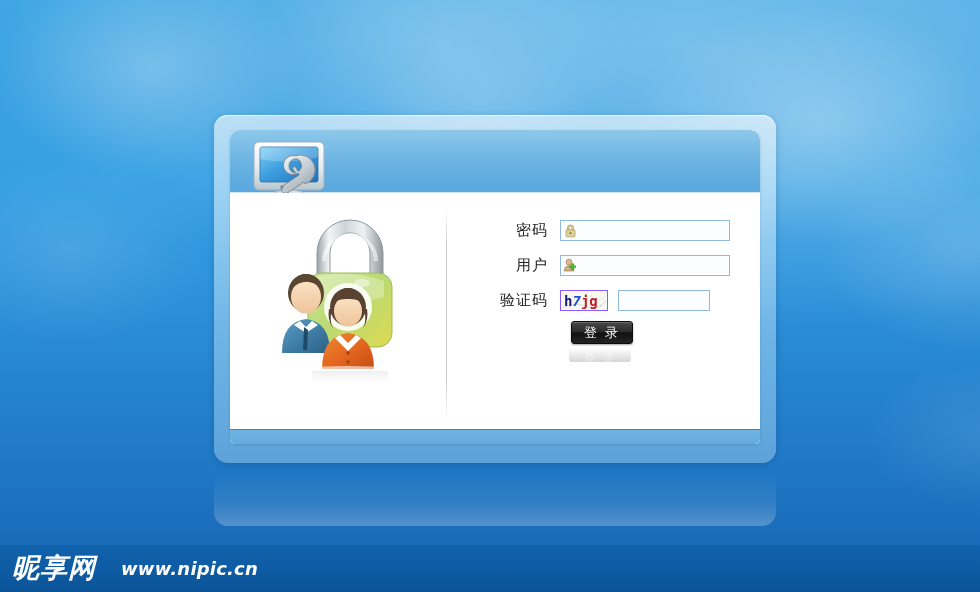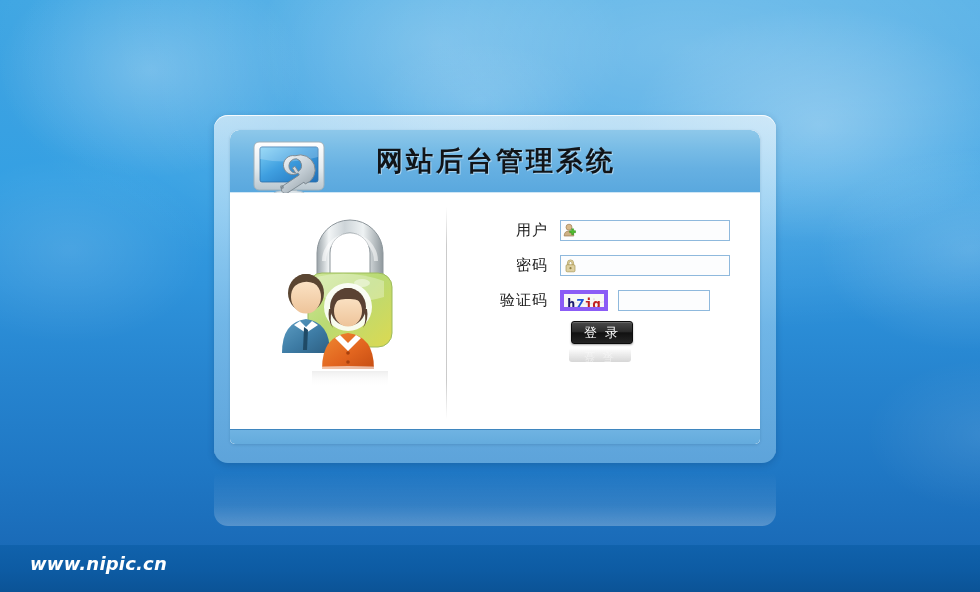--- a/index.html
+++ b/index.html
@@ -184,21 +184,21 @@
     top: 3px;
     width: 15px;
     height: 15px;
     pointer-events: none;
   }
   .captcha-row { margin-bottom: 8px; }
   .captcha-img {
     width: 48px;
     height: 21px;
     box-sizing: border-box;
-    border: 4px solid #8b5cf6;
+    border: 1px solid #8b5cf6;
     background: #f7f7f4;
     position: relative;
     margin-right: 10px;
     overflow: hidden;
   }
   .captcha-text {
     position: absolute;
     left: 3px;
     top: 1px;
     font-family: "DejaVu Sans Mono", monospace;
@@ -307,21 +307,21 @@
   .logo-cn {
     font-family: "DejaVu Sans", "Liberation Sans", sans-serif;
     font-size: 27px;
     font-weight: bold;
     font-style: italic;
     color: #ffffff;
     letter-spacing: 1px;
     line-height: 30px;
   }
   .logo-url {
-    margin-left: 18px;
+    margin-left: 25px;
     font-family: "DejaVu Sans", "Liberation Sans", sans-serif;
     font-size: 18px;
     font-weight: bold;
     font-style: italic;
     color: #ffffff;
     letter-spacing: 0.2px;
   }
   .footer-id {
     position: absolute;
     right: 14px;
@@ -380,21 +380,20 @@
             <rect x="6" y="4" width="70" height="48" rx="5" fill="url(#bez)" stroke="#9fb0ba" stroke-width="1"></rect>
             <rect x="12" y="9" width="58" height="35" rx="2" fill="url(#scr)" stroke="#2b6ea8" stroke-width="0.8"></rect>
             <path d="M12 9 L70 9 L70 19 Q41 27 12 21 Z" fill="#ffffff" opacity="0.22"></path>
             <g transform="translate(20,10) rotate(12)">
               <path d="M28 2 a9.5 9.5 0 1 0 6.6 16.3 l1.6 1.6 -13.5 13.8 a4.2 4.2 0 0 0 6 5.9 l13.6 -13.7 1.6 1.6 A9.5 9.5 0 1 0 28 2 z
                        M30.2 4.6 a7 7 0 0 1 4.3 12 l-4.3 -4.3 -2.2 2.2 4.2 4.3 a7 7 0 0 1 -2 -14.2 z" fill="url(#wrg)" stroke="#7d8991" stroke-width="0.9" stroke-linejoin="round"></path>
               <path d="M23.5 36.5 a2 2 0 1 1 -2.8 -2.8 a2 2 0 0 1 2.8 2.8 z" fill="#6f7c84" opacity="0.6"></path>
             </g>
           </svg>
         </div>
-        <div class="header-title">网站后台管理系统</div>
       </div>
 
       <div class="body-area">
 
         <div class="lock-art">
           <svg viewBox="0 0 180 180" width="180" height="180">
             <defs>
               <linearGradient id="shk" x1="0" y1="0" x2="1" y2="0">
                 <stop offset="0%" stop-color="#9aa3a8"></stop>
                 <stop offset="18%" stop-color="#f2f5f6"></stop>
@@ -455,42 +454,42 @@
             <ellipse cx="88" cy="162" rx="62" ry="7" fill="#ffffff" opacity="0.6"></ellipse>
             <rect x="52" y="160" width="76" height="16" fill="url(#refl)"></rect>
           </svg>
         </div>
 
         <div class="divider"></div>
 
         <div class="form">
 
           <div class="field-row">
+            <div class="field-label">密码</div>
+            <div class="input-icon-wrap">
+              <input class="text-input" type="password" value="" style="">
+              <span class="input-icon">
+                <svg viewBox="0 0 15 15" width="15" height="15">
+                  <path d="M4.4 7 V5 a3.1 3.1 0 0 1 6.2 0 V7 h-1.6 V5 a1.5 1.5 0 0 0 -3 0 V7 z" fill="#e6d9a8" stroke="#a79553" stroke-width="0.7"></path>
+                  <rect x="3" y="6.8" width="9" height="7" rx="1.2" fill="#ded0a0" stroke="#a79553" stroke-width="0.7"></rect>
+                  <circle cx="7.5" cy="10.2" r="1.1" fill="#8f7e42"></circle>
+                </svg>
+              </span>
+            </div>
+          </div>
+
+          <div class="field-row">
             <div class="field-label">用户</div>
             <div class="input-icon-wrap">
               <input class="text-input" type="text" value="" style="">
               <span class="input-icon">
                 <svg viewBox="0 0 15 15" width="15" height="15">
                   <circle cx="6" cy="4.2" r="3" fill="#d9b98a" stroke="#9c7f56" stroke-width="0.7"></circle>
                   <path d="M1.2 13 q0 -5 4.8 -5 q4.8 0 4.8 5 z" fill="#cdb085" stroke="#9c7f56" stroke-width="0.7"></path>
                   <path d="M9 9.5 h2.2 v-2.2 h2.2 v2.2 h2.2 v2.2 h-2.2 v2.2 h-2.2 v-2.2 h-2.2 z" fill="#4fbf2f" stroke="#2e8a17" stroke-width="0.6" transform="translate(-1.2,-0.6) scale(0.88)"></path>
-                </svg>
-              </span>
-            </div>
-          </div>
-
-          <div class="field-row">
-            <div class="field-label">密码</div>
-            <div class="input-icon-wrap">
-              <input class="text-input" type="password" value="" style="">
-              <span class="input-icon">
-                <svg viewBox="0 0 15 15" width="15" height="15">
-                  <path d="M4.4 7 V5 a3.1 3.1 0 0 1 6.2 0 V7 h-1.6 V5 a1.5 1.5 0 0 0 -3 0 V7 z" fill="#e6d9a8" stroke="#a79553" stroke-width="0.7"></path>
-                  <rect x="3" y="6.8" width="9" height="7" rx="1.2" fill="#ded0a0" stroke="#a79553" stroke-width="0.7"></rect>
-                  <circle cx="7.5" cy="10.2" r="1.1" fill="#8f7e42"></circle>
                 </svg>
               </span>
             </div>
           </div>
 
           <div class="field-row captcha-row">
             <div class="field-label">验证码</div>
             <div class="captcha-img">
               <svg viewBox="0 0 48 21" width="48" height="21" style="position:absolute;left:0;top:0;">
                 <rect x="0" y="0" width="48" height="21" fill="#f8f8f5"></rect>
@@ -518,17 +517,18 @@
       </div>
 
       <div class="bottom-strip"></div>
     </div>
   </div>
 
   <div class="panel-reflection"></div>
 
   <div class="footer">
     <div class="logo-wrap">
+      <div class="logo-cn">昵享网</div>
       <div class="logo-url">www.nipic.cn</div>
     </div>
   </div>
 
 </div>
 
 </body></html>

